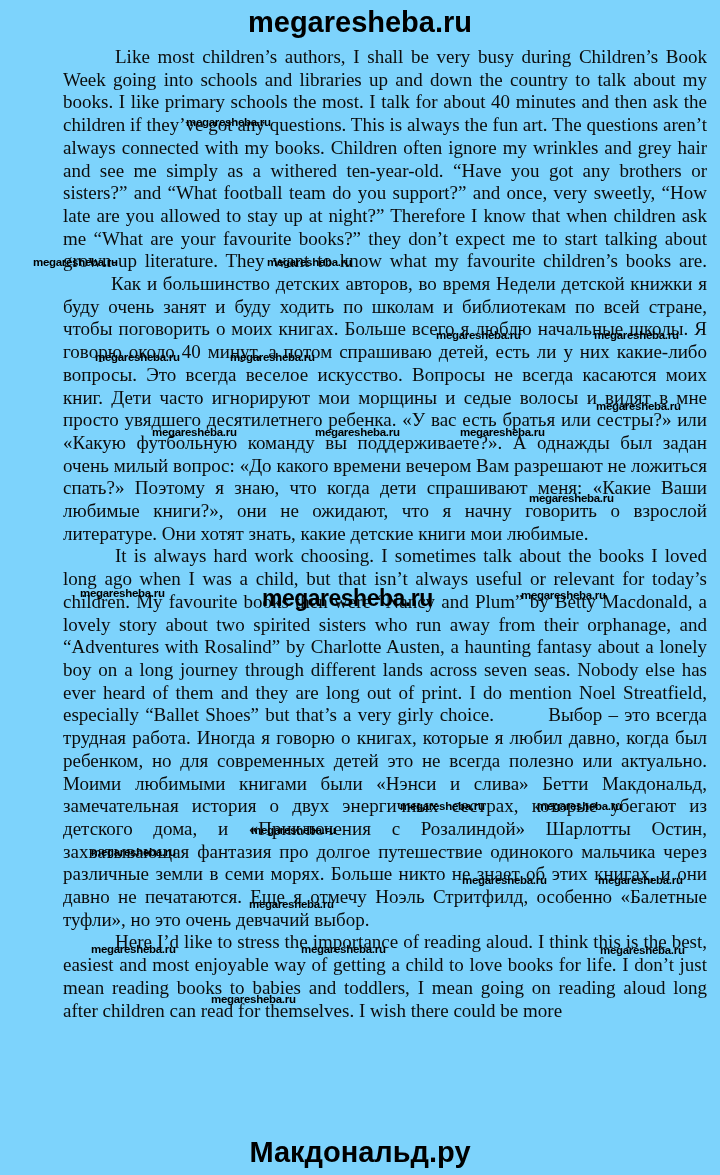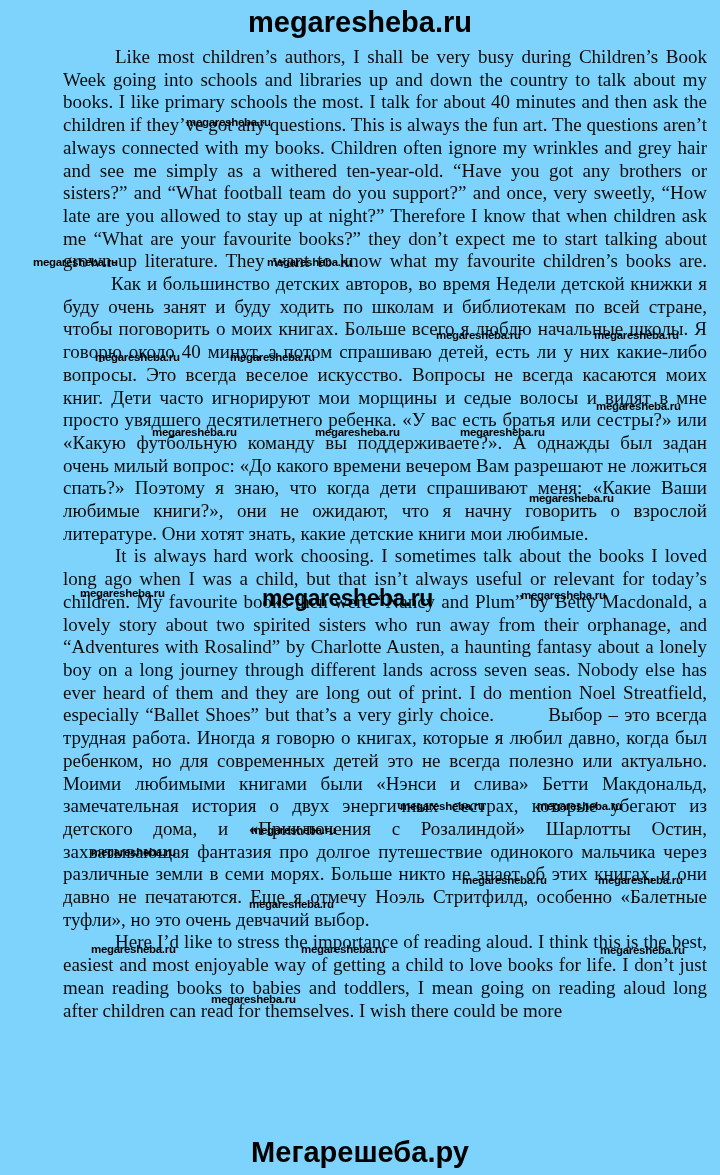--- a/index.html
+++ b/index.html
@@ -85,15 +85,15 @@
       <div class="wm" style="left: 462px; top: 874px;">megaresheba.ru</div>
       <div class="wm" style="left: 598px; top: 874px;">megaresheba.ru</div>
       <div class="wm" style="left: 249px; top: 898px;">megaresheba.ru</div>
       <div class="wm" style="left: 91px; top: 943px;">megaresheba.ru</div>
       <div class="wm" style="left: 301px; top: 943px;">megaresheba.ru</div>
       <div class="wm" style="left: 600px; top: 944px;">megaresheba.ru</div>
       <div class="wm" style="left: 211px; top: 993px;">megaresheba.ru</div>
       <div class="wm-big" style="left: 262px; top: 586px;">megaresheba.ru</div>
     </div>
 
-  <div class="site-footer">Мегарешеба.ру</div>
+  <div class="site-footer">Макдональд.ру</div>
 
 </div>
 
 </body></html>

